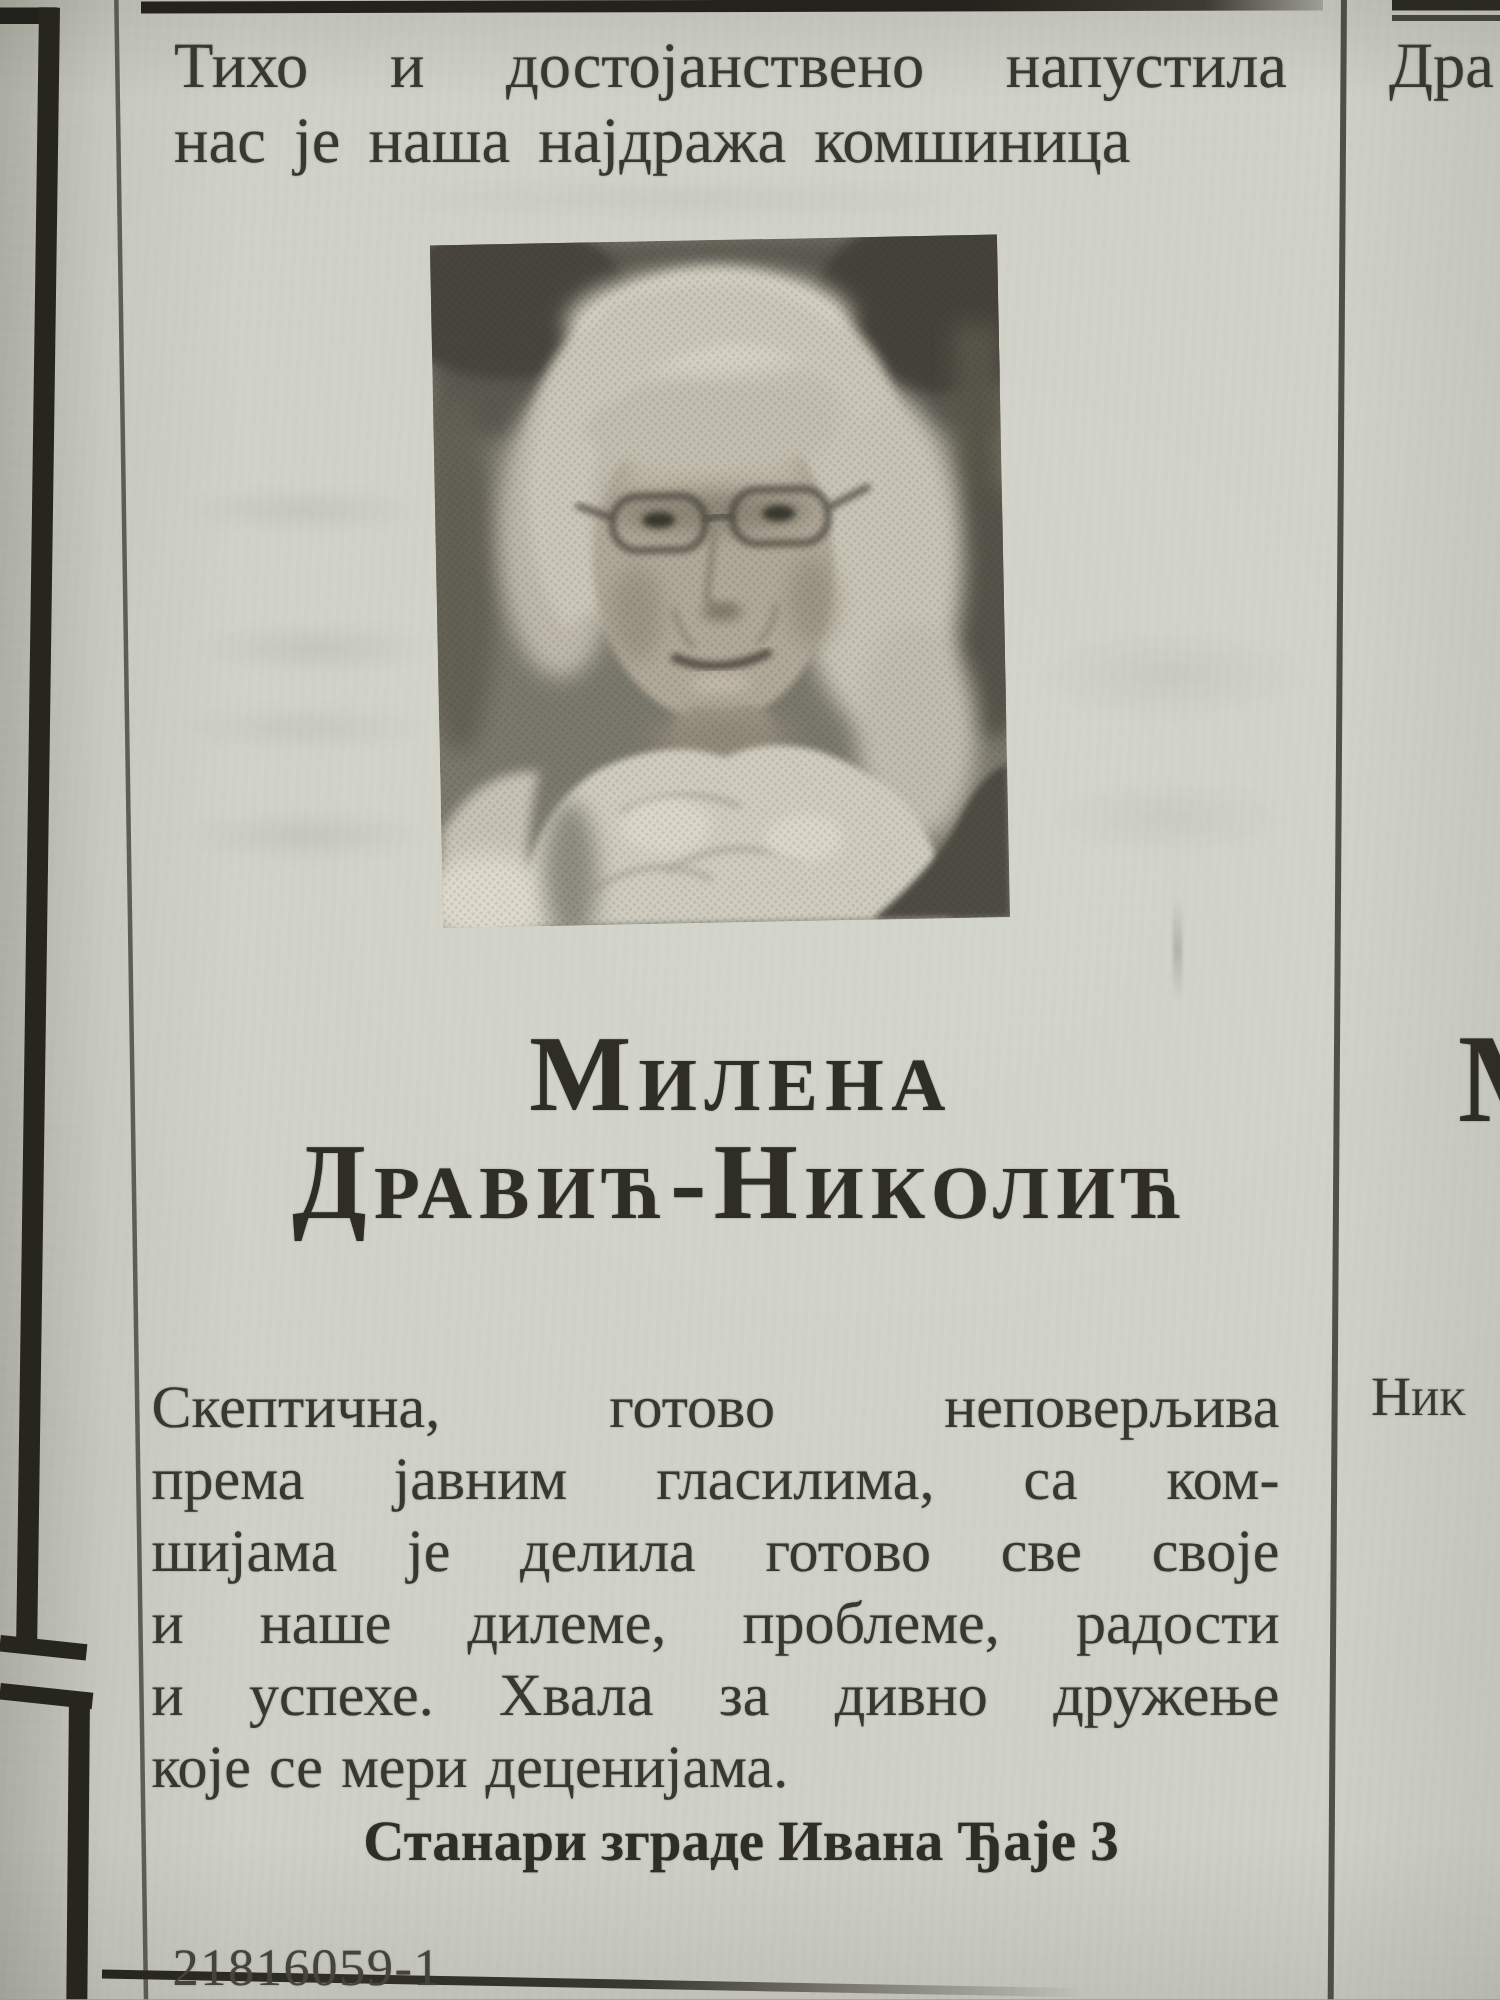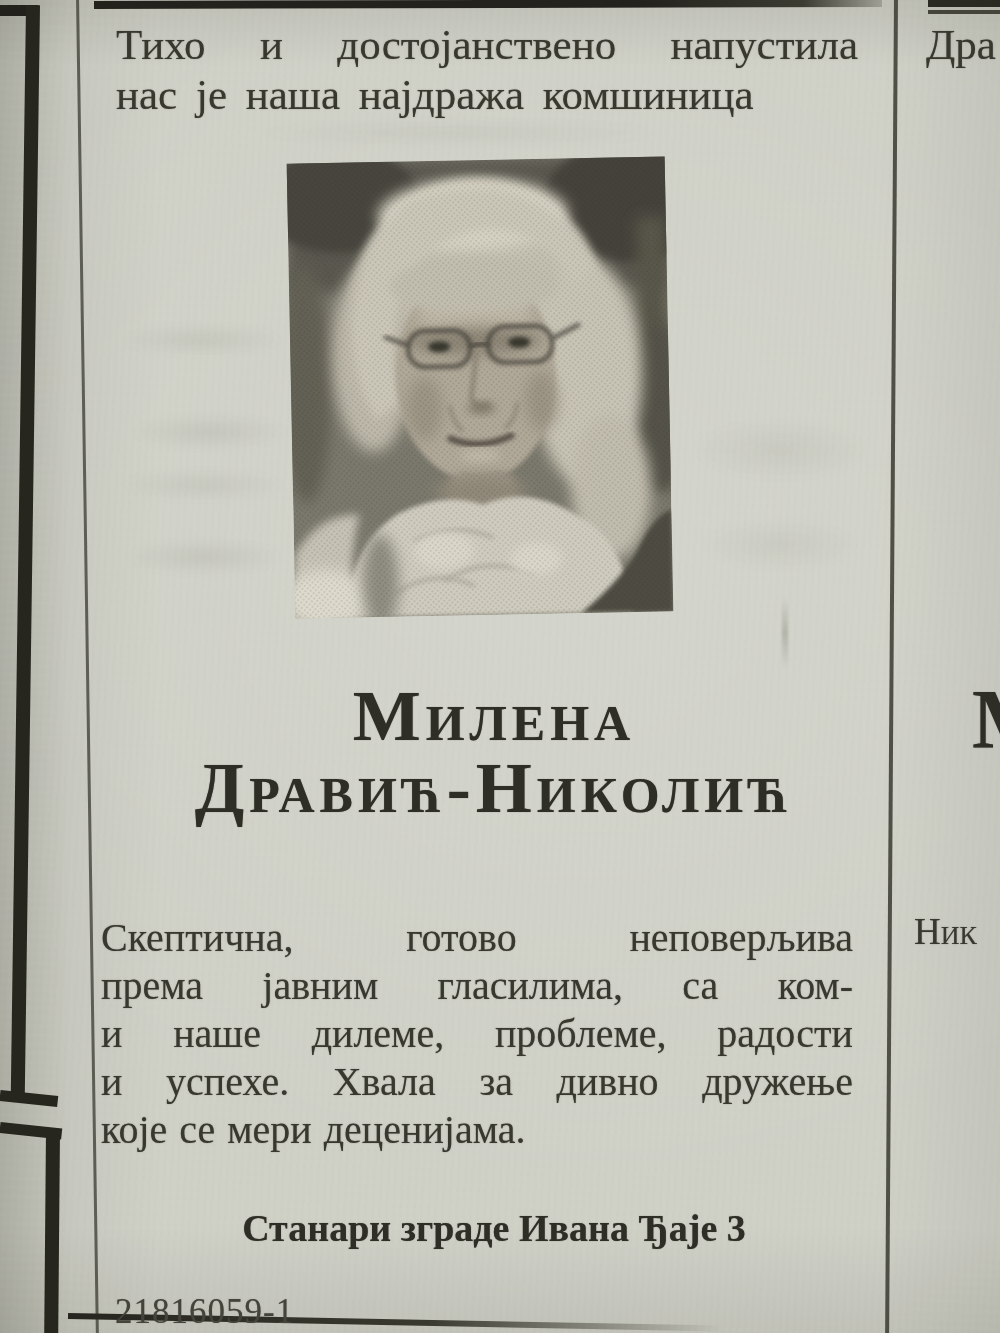--- a/index.html
+++ b/index.html
@@ -183,20 +183,21 @@
   </div>
 
   <div class="name-block boldink">
     <div>Милена</div>
     <div>Дравић-Николић</div>
   </div>
 
   <div class="body-block ink">
     <div class="jline">Скептична, готово неповерљива</div>
     <div class="jline">према јавним гласилима, са ком-</div>
+    <div class="jline">шијама је делила готово све своје</div>
     <div class="jline">и наше дилеме, проблеме, радости</div>
     <div class="jline">и успехе. Хвала за дивно дружење</div>
     <div class="lastline">које се мери деценијама.</div>
   </div>
 
   <div class="signature boldink">Станари зграде Ивана Ђаје 3</div>
   <div class="ref-number">21816059-1</div>
 
   <div class="frag-dra ink">Дра</div>
   <div class="frag-m boldink">М</div>

